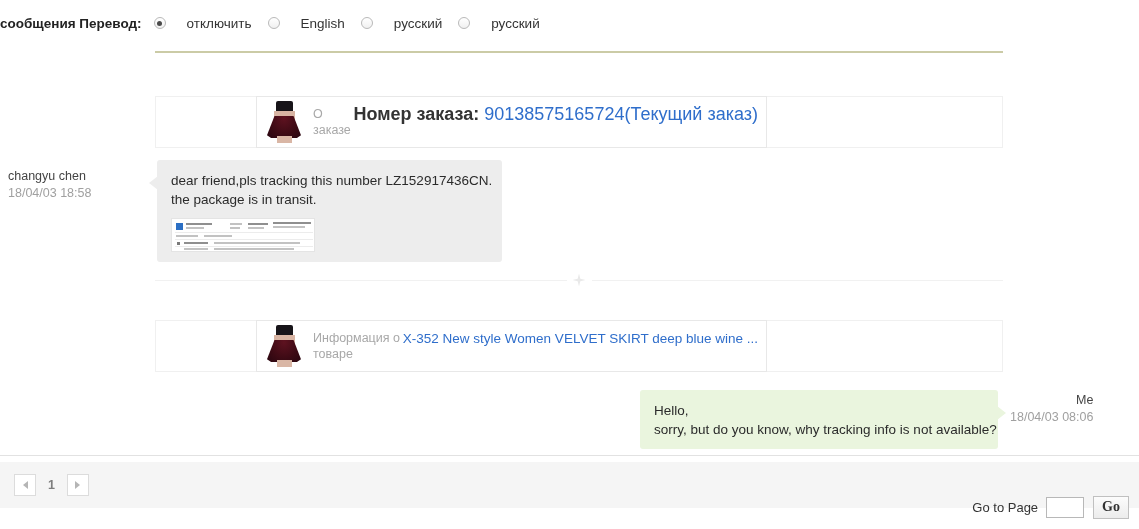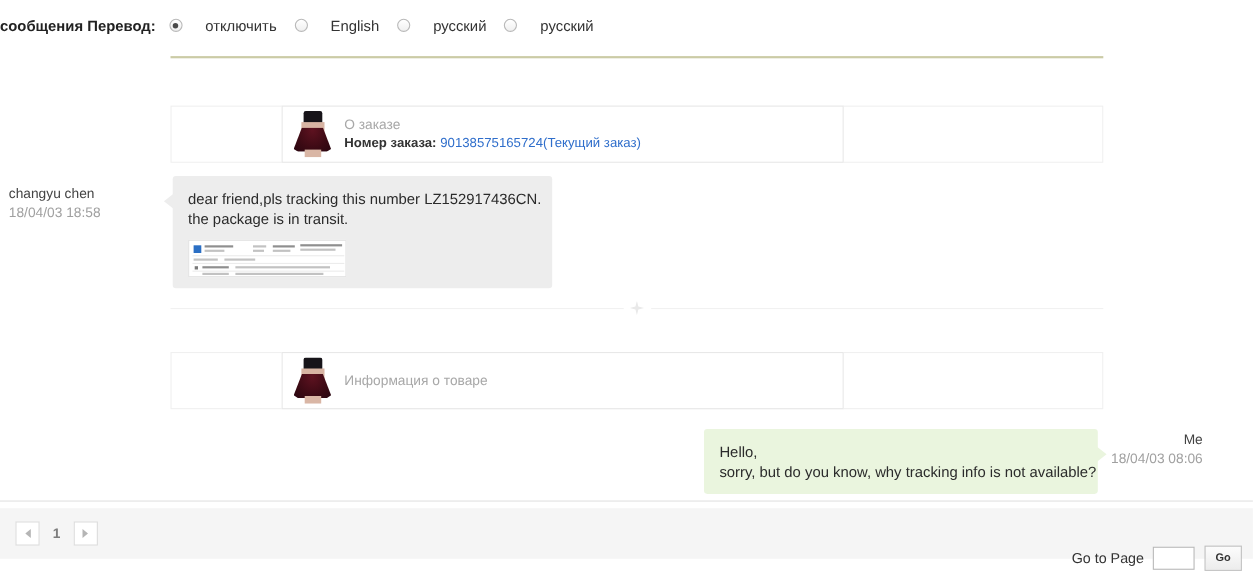--- a/index.html
+++ b/index.html
@@ -127,28 +127,28 @@
     width: 34px; height: 22px;
     background: radial-gradient(ellipse at 50% 10%, #5e1220 0%, #3c0a14 60%, #280610 100%);
     clip-path: polygon(22% 0%, 78% 0%, 100% 88%, 88% 100%, 12% 100%, 0% 88%);
   }
   .thumb .legs {
     position: absolute;
     left: 12px; top: 35px;
     width: 15px; height: 7px;
     background: #d9b6a5;
   }
-  .info-text { display: flex; flex-direction: column; justify-content: center; min-width: 0; }
+  .info-text { display: flex; flex-direction: row; justify-content: center; min-width: 0; }
   .info-caption {
     font-size: 12.5px;
     color: #a8a8a8;
     line-height: 16px;
     margin-bottom: 1px;
   }
-  .info-main { font-size: 12px; line-height: 17px; white-space: nowrap; }
+  .info-main { font-size: 18px; line-height: 17px; white-space: nowrap; }
   .info-main .label { color: #333; font-weight: bold; }
   .info-main .order-no { color: #2f6ecb; }
   .product-link {
     font-size: 13.5px;
     color: #2f6ecb;
     line-height: 17px;
     white-space: nowrap;
     text-decoration: none;
   }
 
@@ -320,22 +320,22 @@
     color: #333;
   }
   .goto-btn {
     margin-left: 9px;
     height: 23px;
     min-width: 34px;
     padding: 0 8px;
     border: 1px solid #c0c0c0;
     background: linear-gradient(#fcfcfc, #ececec);
     box-sizing: border-box;
-    font-family: Liberation Sans, sans-serif;
-    font-size: 10px;
+    font-family: Liberation Serif, serif;
+    font-size: 14px;
     font-weight: bold;
     color: #333;
     cursor: pointer;
     text-align: center;
   }
 </style>
 </head>
 <body>
 
 <div class="translate-bar">
@@ -423,20 +423,21 @@
   <div class="info-row" style="top:260px;">
     <div class="info-card">
       <div class="thumb">
         <div class="torso"></div>
           <div class="skin"></div>
           <div class="skirt"></div>
           <div class="legs"></div>
       </div>
       <div class="info-text">
         <div class="info-caption">Информация о товаре</div>
+        <a class="product-link" href="#">X-352 New style Women VELVET SKIRT deep blue wine ...</a>
       </div>
     </div>
   </div>
 
   <div class="bubble outgoing" style="left:640px; top:330px; width:358px;">
     <span class="tail"></span>
     <div class="bubble-line">Hello,</div>
     <div class="bubble-line">sorry, but do you know, why tracking info is not available?</div>
   </div>
 

